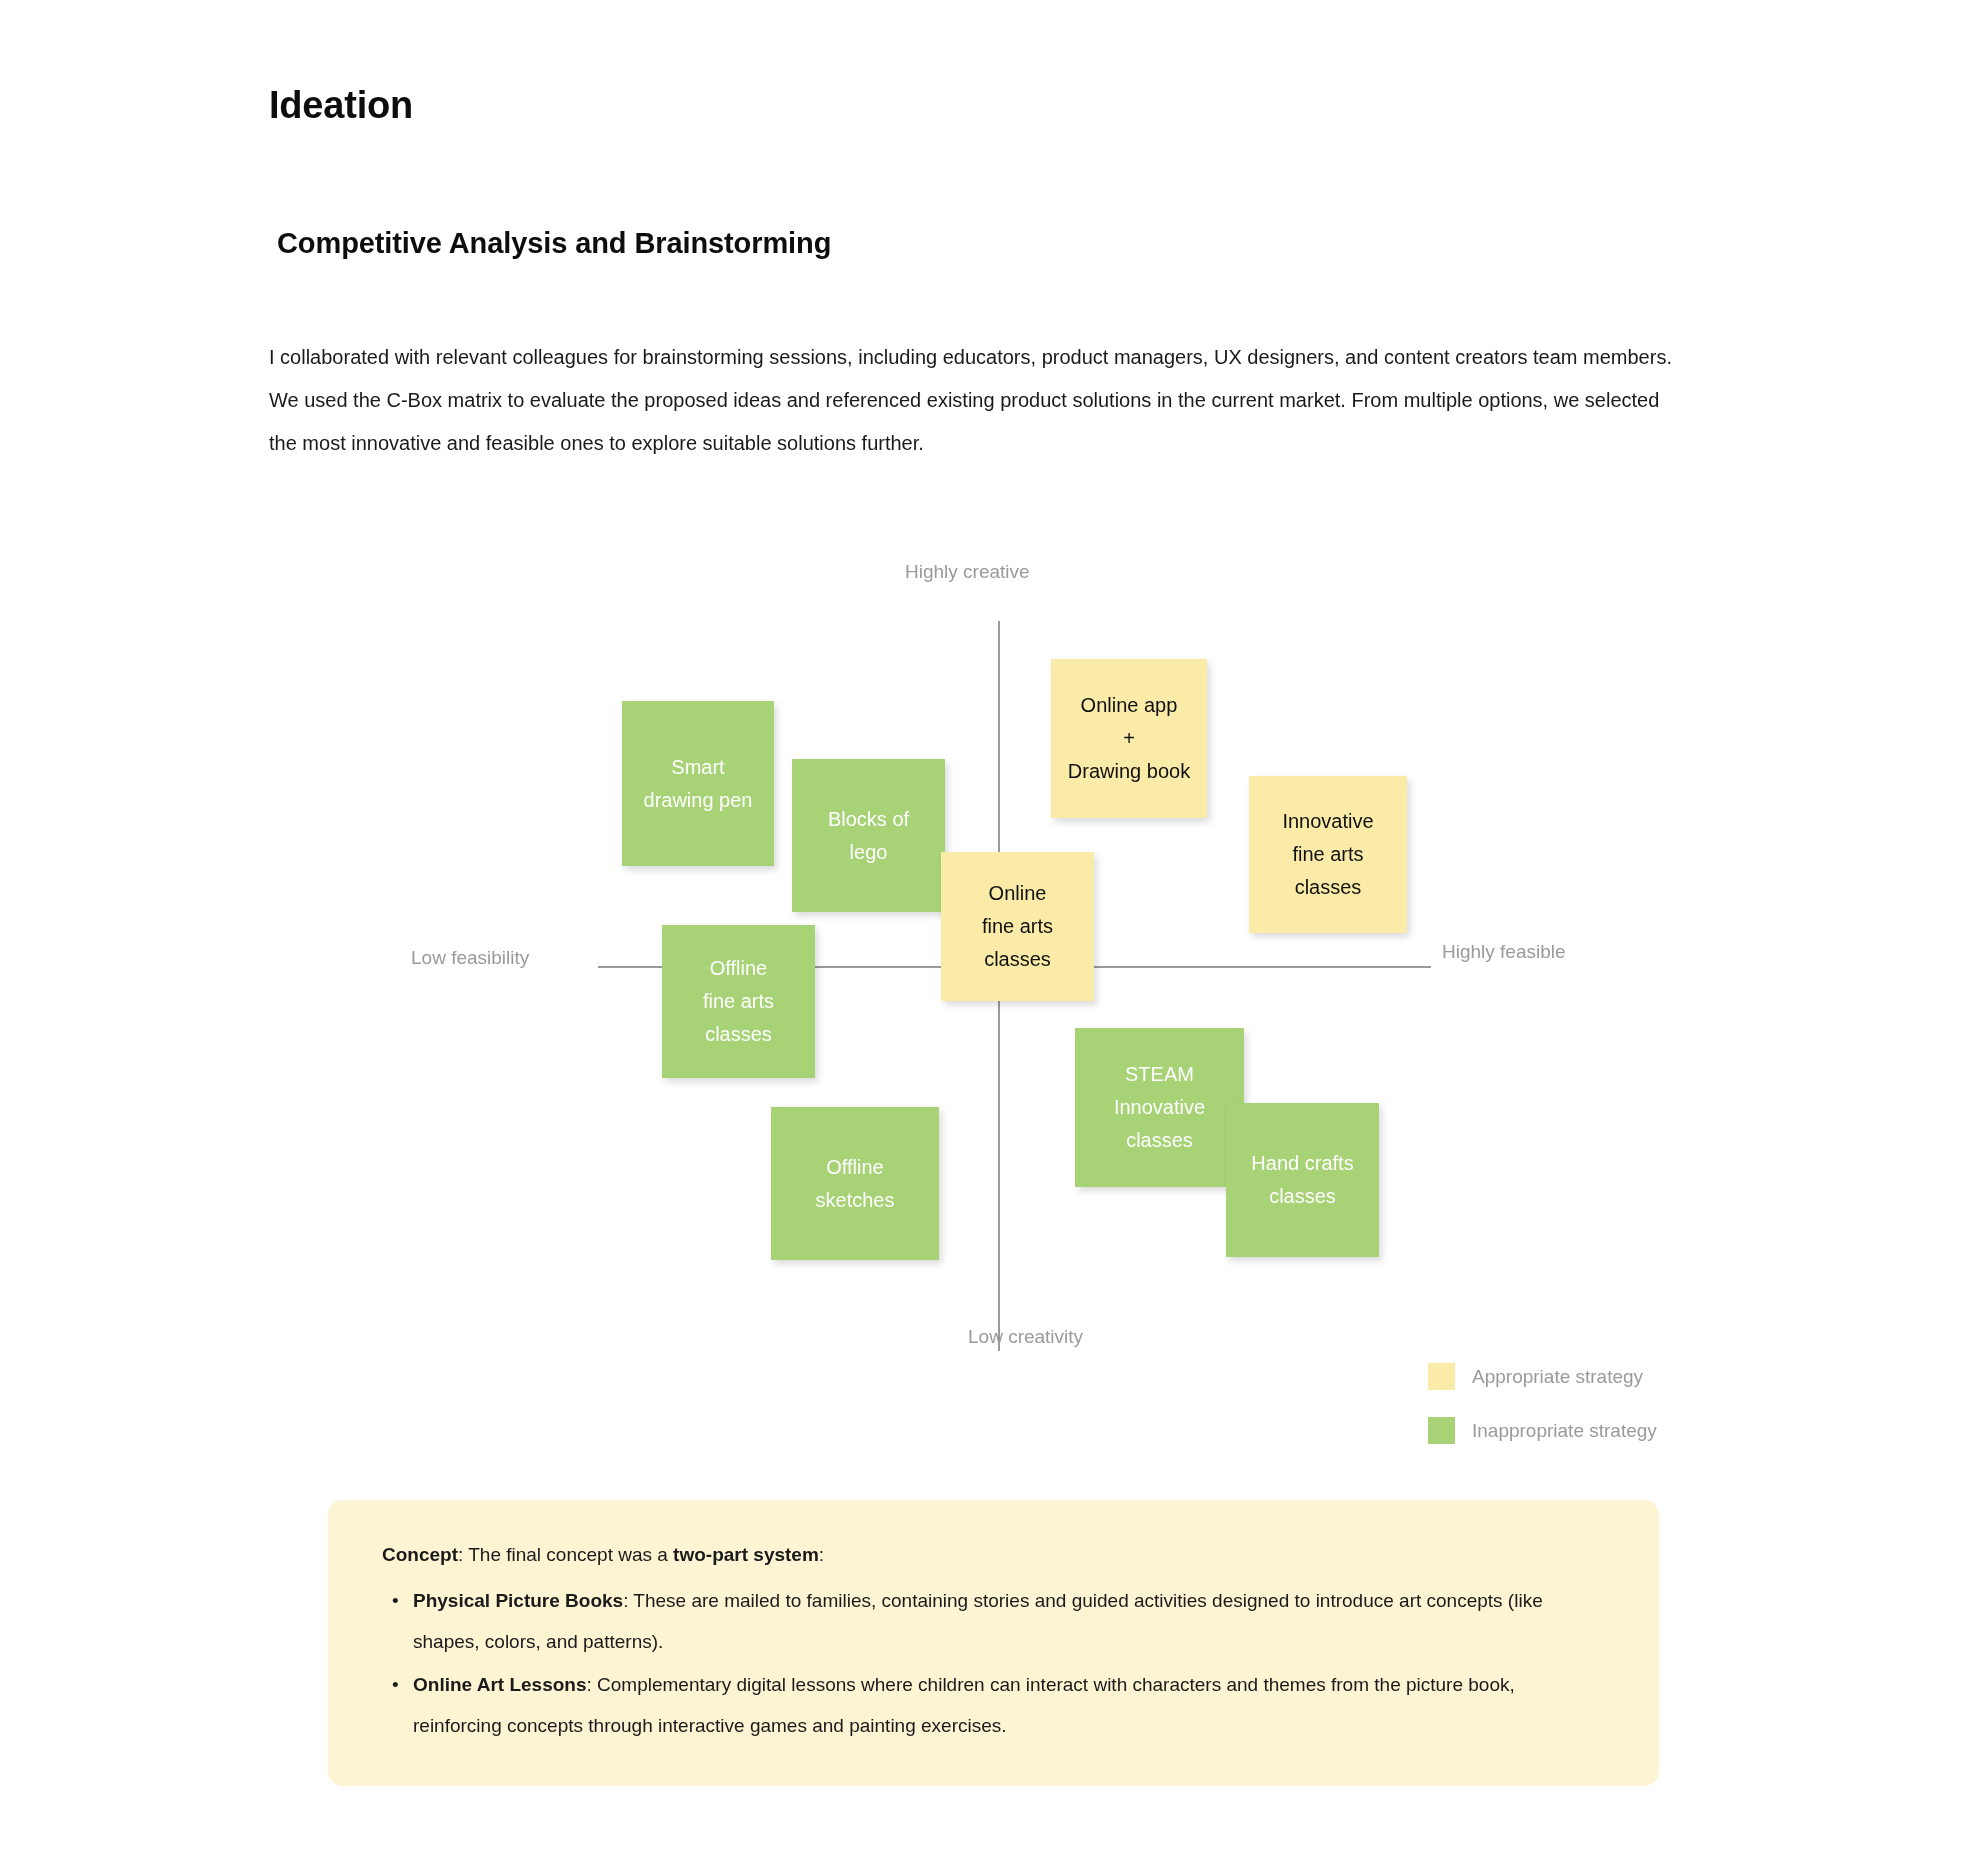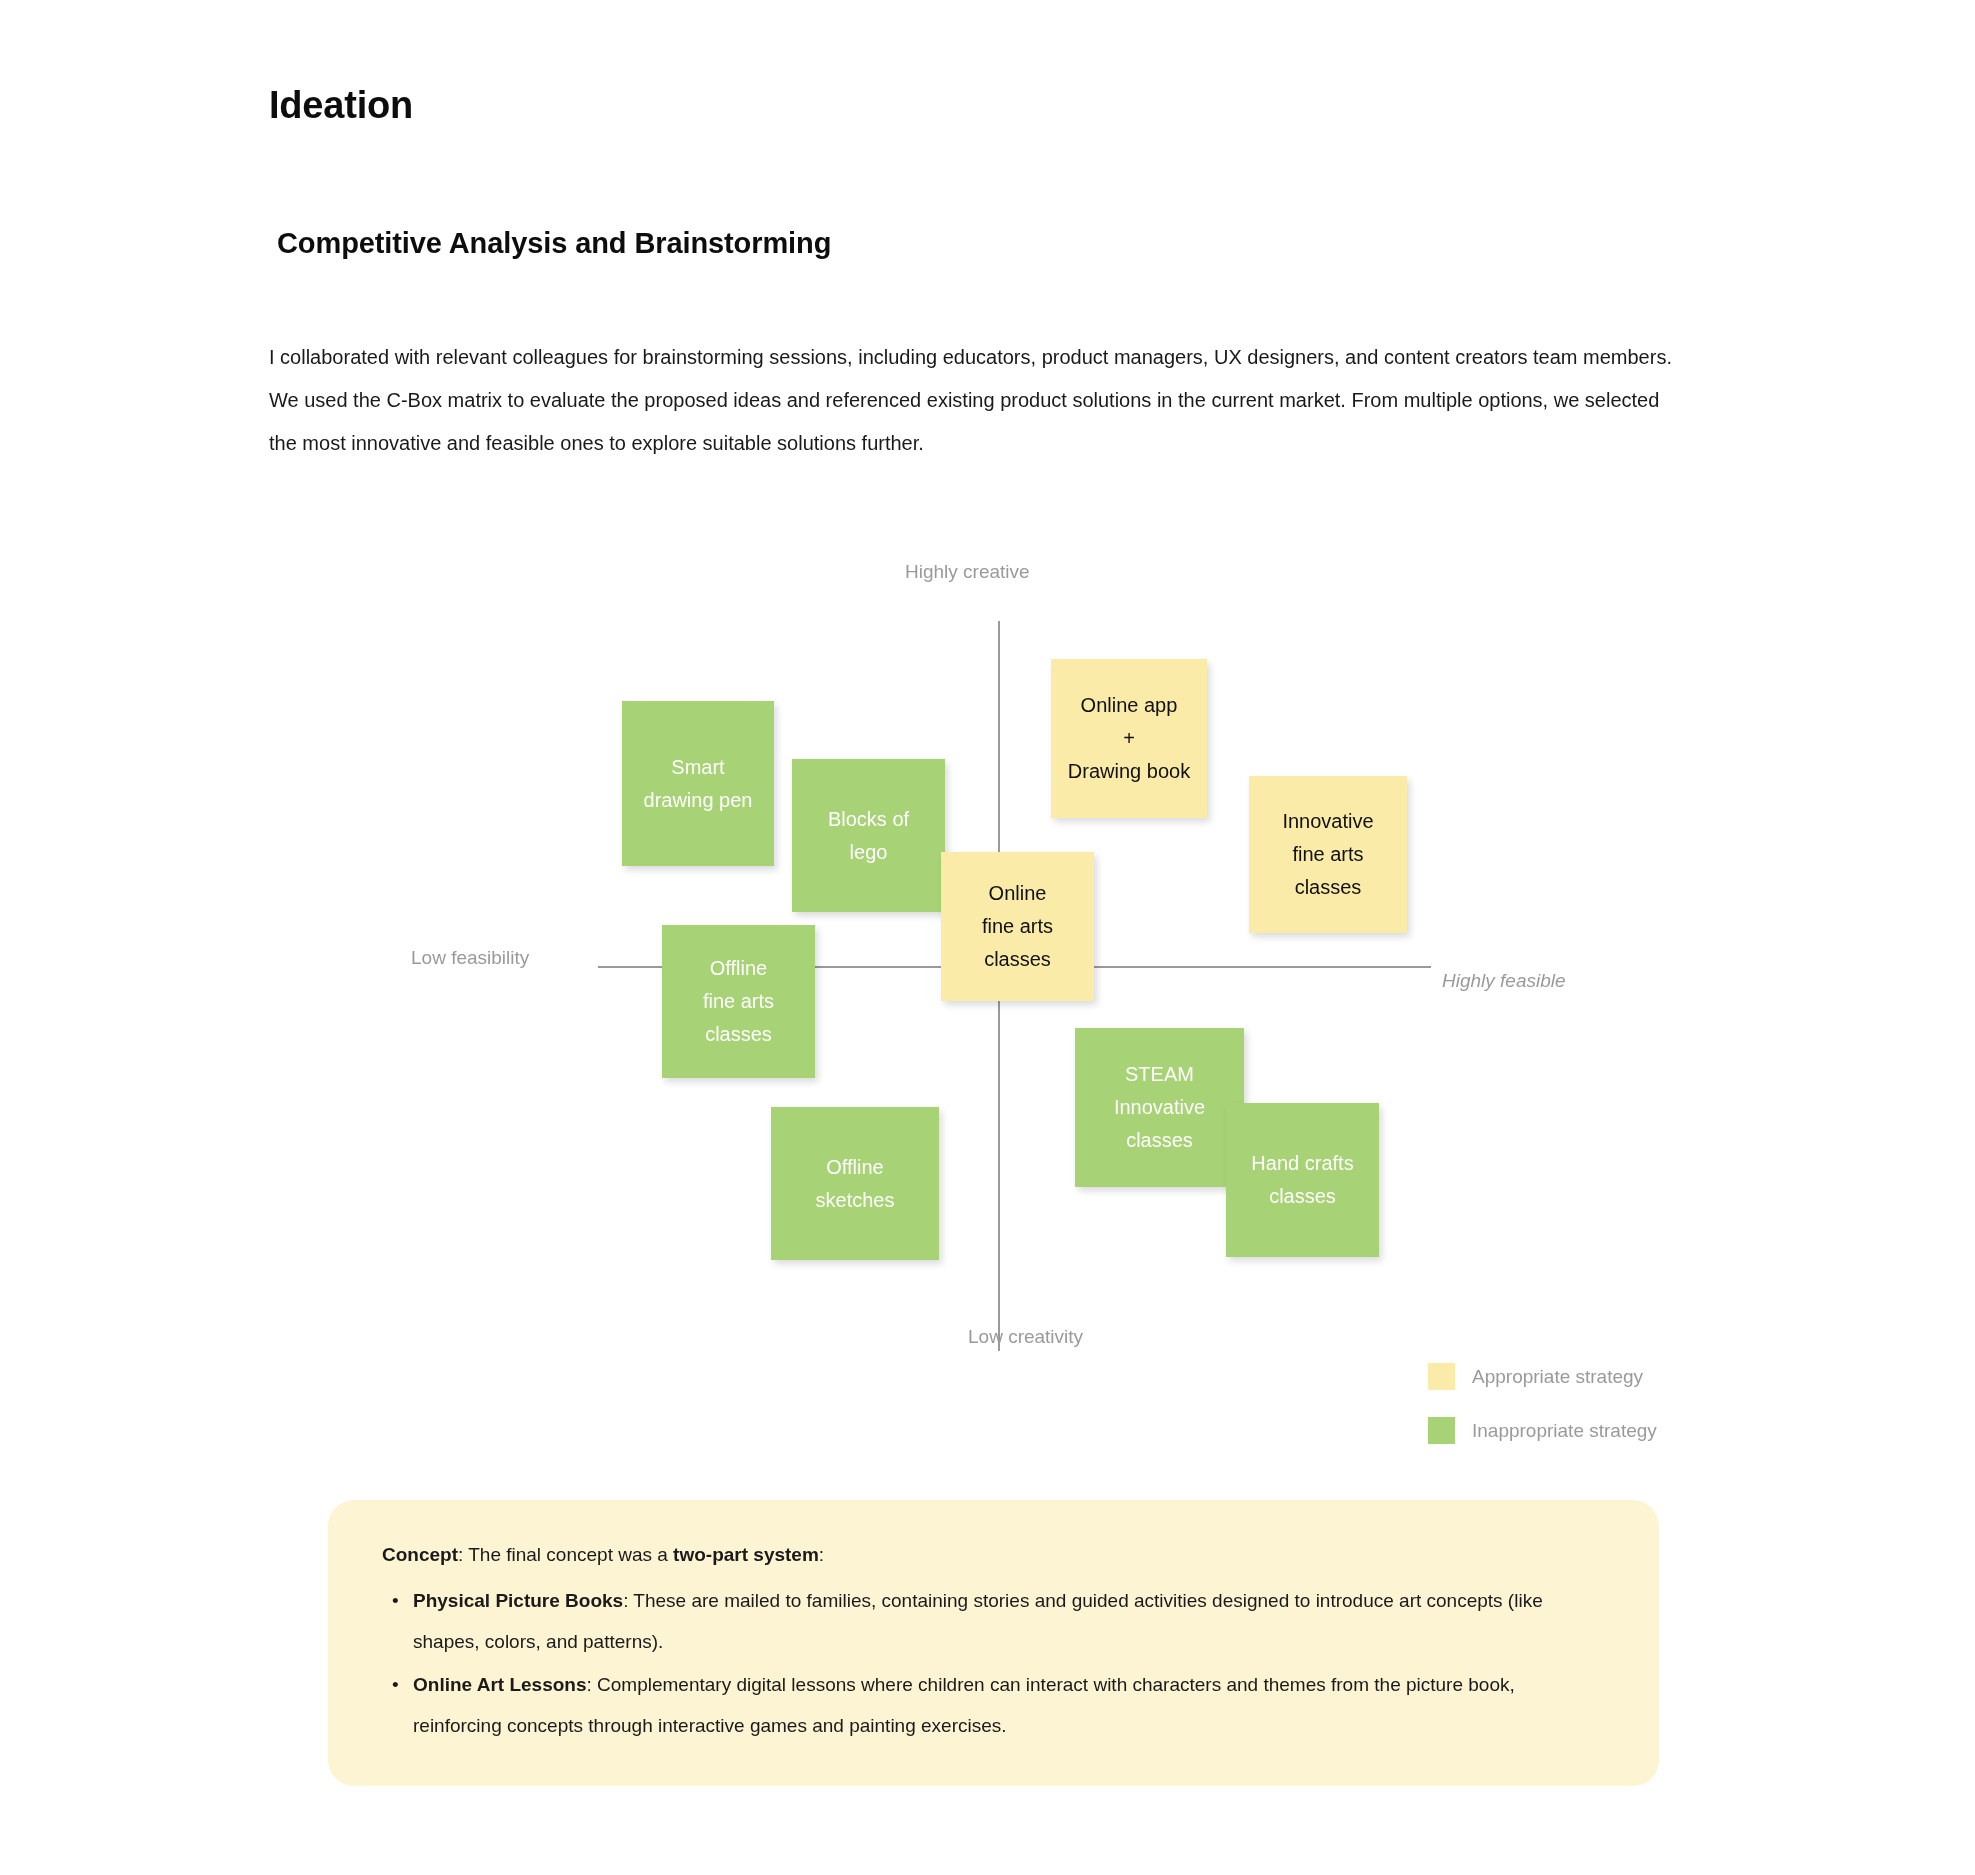--- a/index.html
+++ b/index.html
@@ -86,21 +86,21 @@
   .axis-label {
     position: absolute;
     font-size: 19px;
     color: #9a9a9a;
     font-weight: 400;
     white-space: nowrap;
   }
   .axis-top    { left: 905px; top: 561px; }
   .axis-bottom { left: 968px; top: 1326px; }
   .axis-left   { left: 411px;  top: 947px; }
-  .axis-right  { left: 1442px; top: 970px; font-style: italic; }
+  .axis-right  { left: 1442px; top: 941px; }
 
   .note {
     position: absolute;
     box-sizing: border-box;
     display: flex;
     align-items: center;
     justify-content: center;
     text-align: center;
     font-size: 20px;
     line-height: 33px;
@@ -143,21 +143,21 @@
   }
 
   
   .callout {
     position: absolute;
     left: 328px;
     top: 1500px;
     width: 1331px;
     box-sizing: border-box;
     background: #fdf4d3;
-    border-radius: 26px;
+    border-radius: 15px;
     padding: 34px 54px 38px 54px;
   }
   .callout-lead {
     font-size: 19px;
     line-height: 41px;
     color: #1a1a1a;
     margin-bottom: 5px;
   }
   .callout ul {
     margin: 0;

